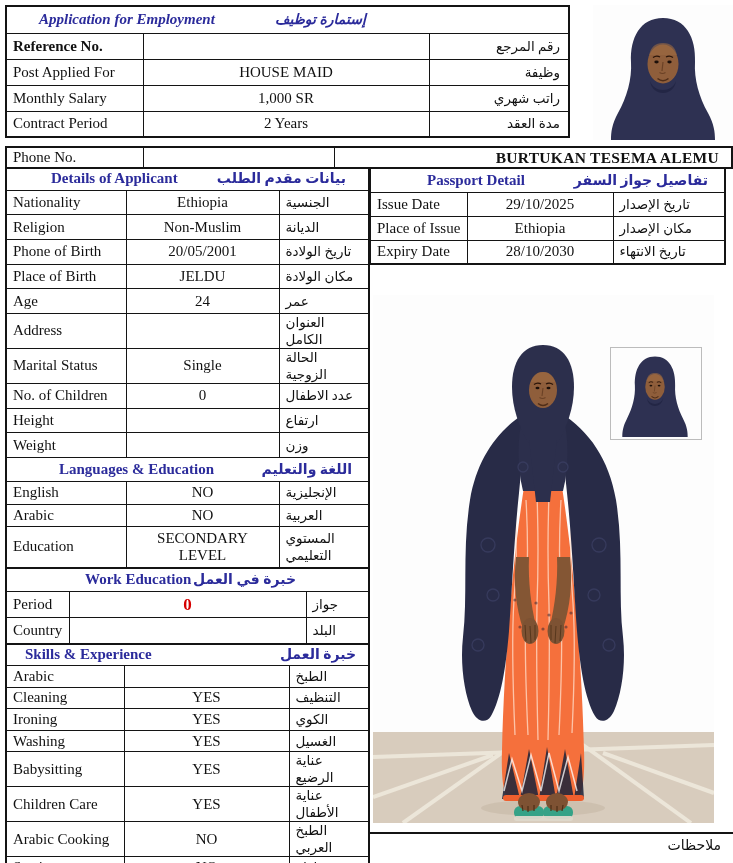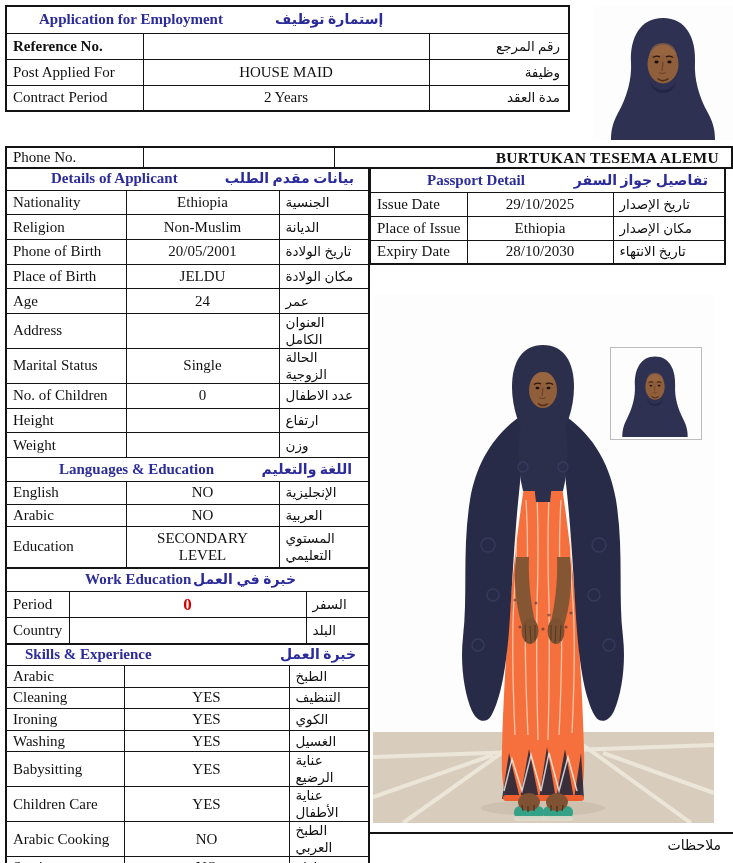--- a/index.html
+++ b/index.html
@@ -13,21 +13,21 @@
   .arc-r{text-align:right;font-family:"Liberation Serif","DejaVu Sans",sans-serif;font-size:13.5px;}
   .bold{font-weight:bold;}
   .sect td{border-left:none;border-right:none;}
   .hdr{position:relative;height:100%;display:flex;align-items:center;}
   .hdr-en{color:#2b2b9b;font-weight:bold;font-size:15px;}
   .hdr-ar{color:#2b2b9b;font-weight:bold;font-size:14px;position:absolute;
           font-family:"Liberation Serif","DejaVu Sans",sans-serif;}
   
   .t-top{position:absolute;left:5px;top:5px;width:563px;border:2px solid #141414;}
   .t-top tr{height:26px;}
-  .t-top tr.hd{height:27px;}
+  .t-top tr.hd{height:27px;font-style:italic;}
   .t-top .arc-r{padding-right:8px;}
   .hdr-top-en{margin-left:26px;}
   .hdr-top-ar{left:262px;}
   
   .t-phone{position:absolute;left:5px;top:146px;width:728px;border:2px solid #141414;}
   .t-phone tr{height:21px;}
   .name-cell{text-align:right;font-weight:bold;font-size:15.5px;padding-right:12px;letter-spacing:.3px;}
   
   .panel-left{position:absolute;left:5px;top:167px;width:363px;height:696px;overflow:hidden;}
   .panel-left table{width:363px;border:2px solid #141414;margin-top:-2px;}
@@ -37,21 +37,21 @@
   .t-pass tr{height:24px;}
   .t-pass tr.sect{height:24px;}
   .t-pass .arc{padding-right:10px;}
   .hdr-pass-en{margin-left:50px;}
   .hdr-pass-ar{right:10px;}
   .t-details tr{height:24.7px;}
   .t-details tr.sect{height:24px;}
   .t-details tr.r-lang{height:22.5px;}
   .t-details tr.r-edu{height:41px;}
   .hdr-det-en{margin-left:38px;}
-  .hdr-det-ar{right:8px;text-align:right;}
+  .hdr-det-ar{right:16px;text-align:right;}
   .hdr-lang-en{margin-left:46px;}
   .hdr-lang-ar{right:10px;}
   .t-work tr{height:26px;}
   .t-work tr.sect{height:24px;}
   .hdr-work-en{margin-left:72px;}
   .hdr-work-ar{right:66px;}
   .t-skills tr{height:21.6px;}
   .t-skills tr.sect{height:22px;}
   .hdr-skill-en{margin-left:12px;}
   .hdr-skill-ar{right:6px;}
@@ -91,20 +91,25 @@
       <td class="lbl bold">Reference No.</td>
       <td class="val"></td>
       <td class="arc-r">رقم المرجع</td>
     </tr>
     <tr>
       <td class="lbl">Post Applied For</td>
       <td class="val">HOUSE MAID</td>
       <td class="arc-r">وظيفة</td>
     </tr>
     <tr>
+      <td class="lbl">Monthly Salary</td>
+      <td class="val">1,000 SR</td>
+      <td class="arc-r">راتب شهري</td>
+    </tr>
+    <tr>
       <td class="lbl">Contract Period</td>
       <td class="val">2 Years</td>
       <td class="arc-r">مدة العقد</td>
     </tr>
   </tbody>
     </table>
 
   <div class="photo-portrait">
     <svg width="140" height="135" viewBox="0 0 140 135">
       <rect width="140" height="135" fill="#fdfdfd"></rect>
@@ -239,21 +244,21 @@
         <td colspan="3">
           <div class="hdr">
             <span class="hdr-en hdr-work-en">Work Education</span>
             <span class="hdr-ar hdr-work-ar">خبرة في العمل</span>
           </div>
         </td>
       </tr>
       <tr>
         <td class="lbl">Period</td>
         <td class="val val-red">0</td>
-        <td class="arc">السفر</td>
+        <td class="arc">جواز</td>
       </tr>
       <tr>
         <td class="lbl">Country</td>
         <td class="val"></td>
         <td class="arc">البلد</td>
       </tr>
     </tbody>
       </table>
 
     <table class="t-skills">

